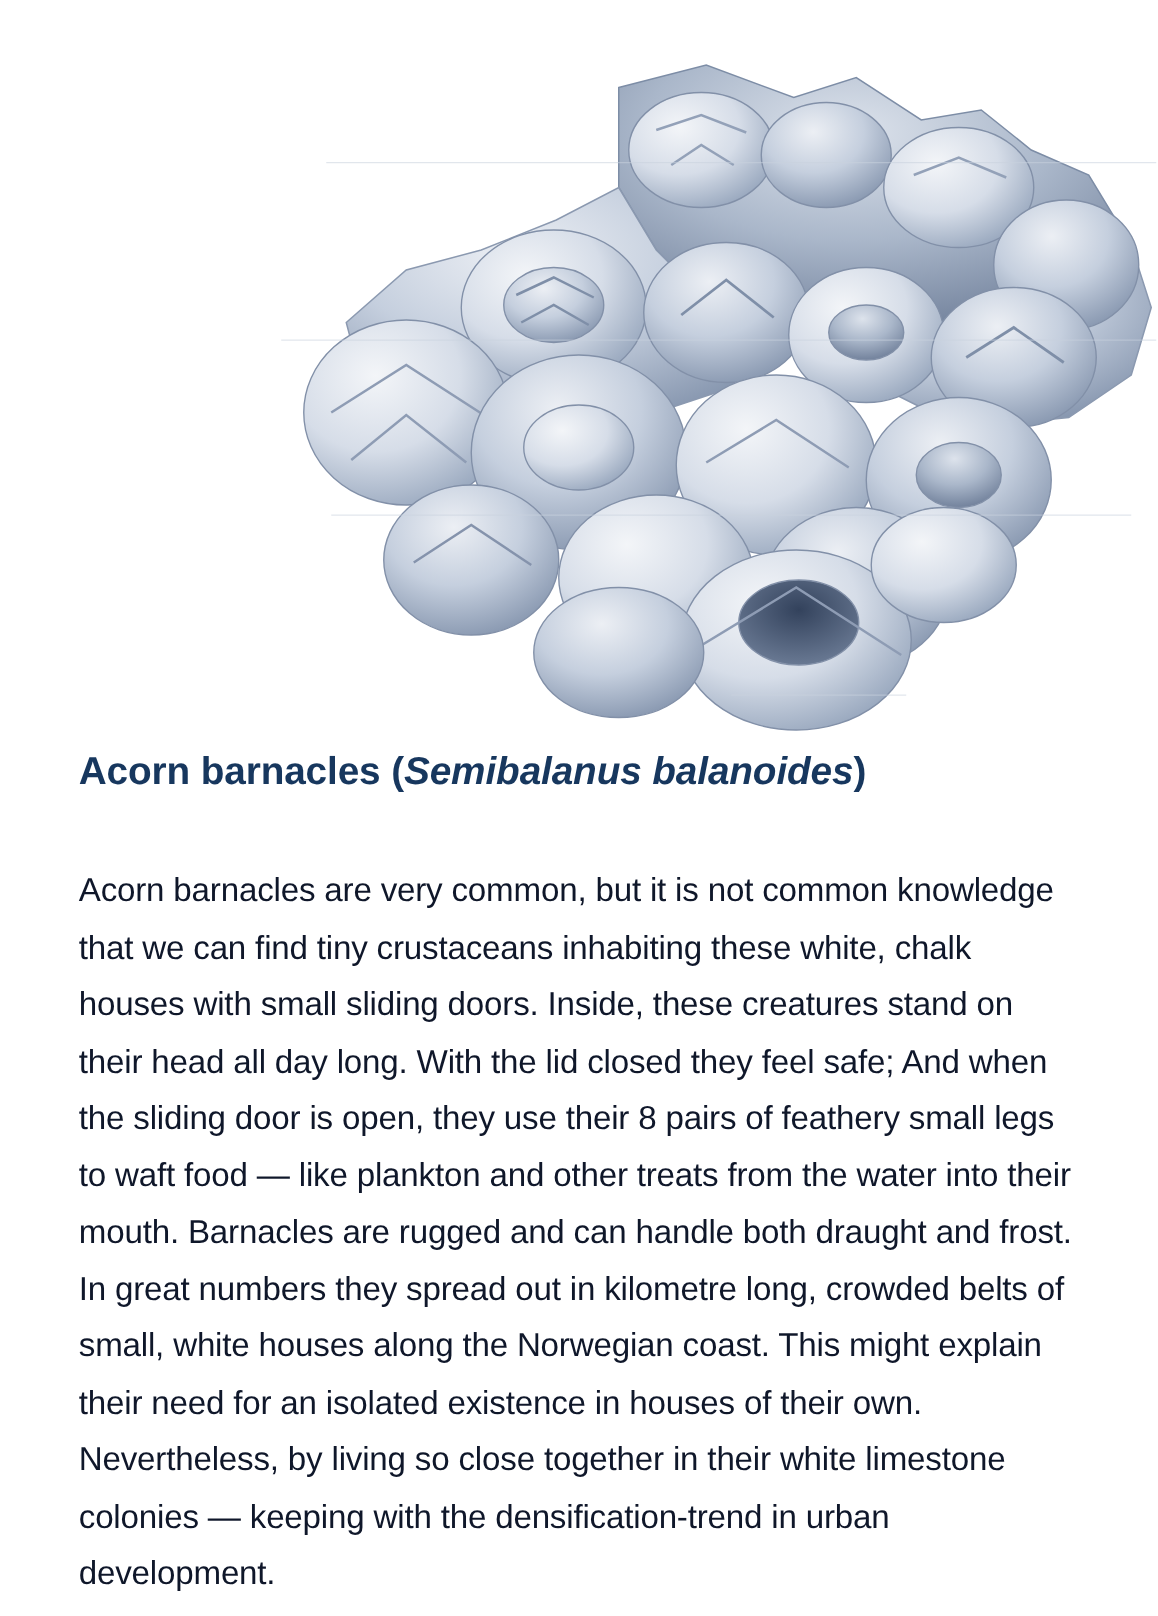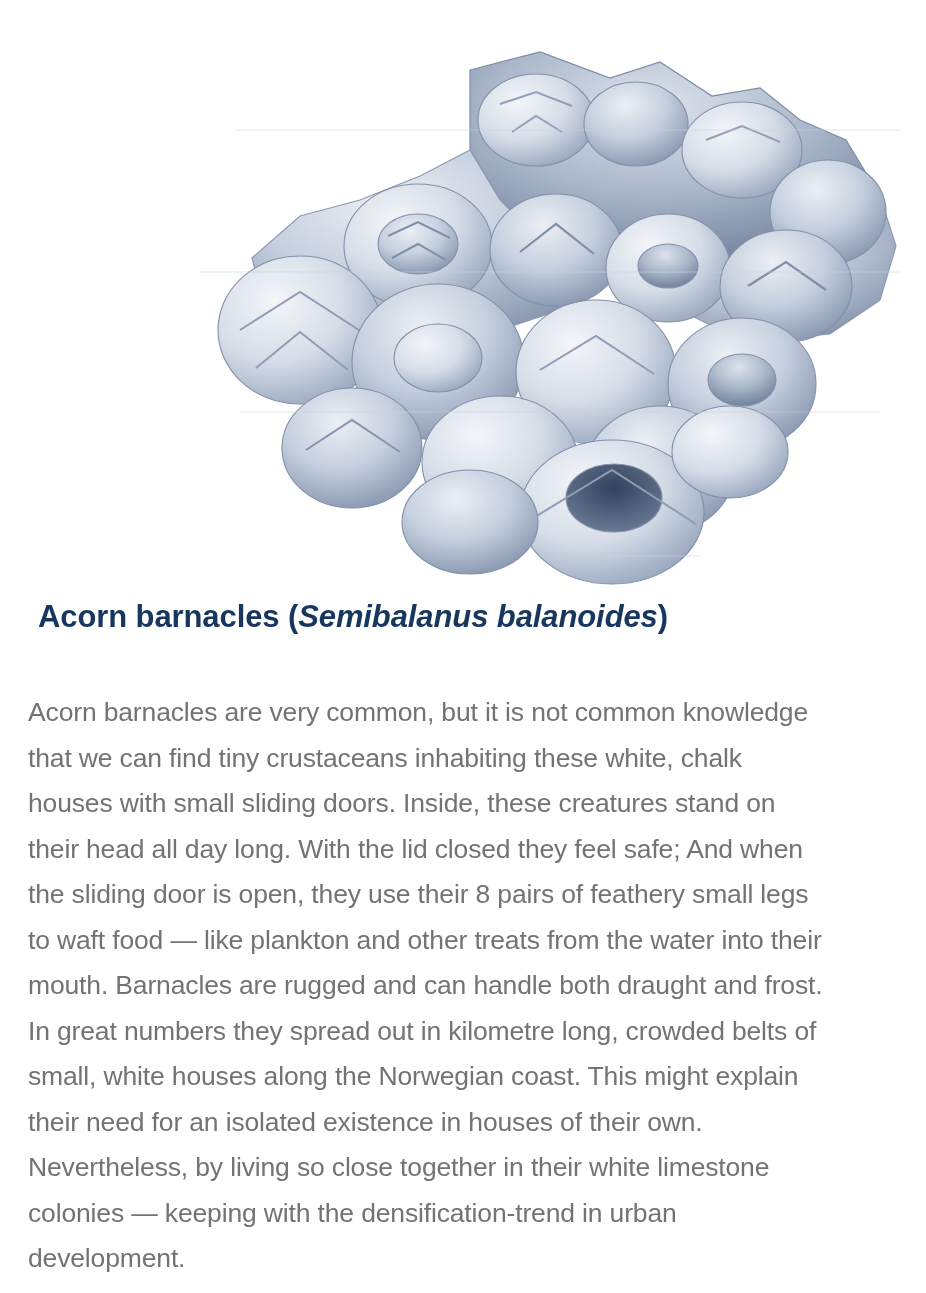--- a/index.html
+++ b/index.html
@@ -13,20 +13,21 @@
     position: relative;
     overflow: hidden;
     font-family: "Liberation Sans", sans-serif;
     color: #1b3a5c;
   }
 
   .page {
     position: absolute;
     inset: 0;
     padding: 0;
+    margin-left: 25px;
   }
 
   
   .figure {
     position: absolute;
     left: 0;
     top: 0;
     width: 926px;
     height: 600px;
   }
@@ -50,27 +51,27 @@
     white-space: nowrap;
   }
   .caption .sci {
     font-style: italic;
     font-weight: 600;
   }
 
   
   .body-copy {
     position: absolute;
-    left: 28px;
+    left: 38px;
     top: 690px;
     width: 800px;
     font-size: 26.5px;
     line-height: 45.5px;
     font-weight: 500;
-    color: #737373;
+    color: #0f172a;
     letter-spacing: -0.15px;
   }
   .body-copy p {
     margin: 0;
   }
 </style>
 </head>
 <body>
 
 <div class="page">

